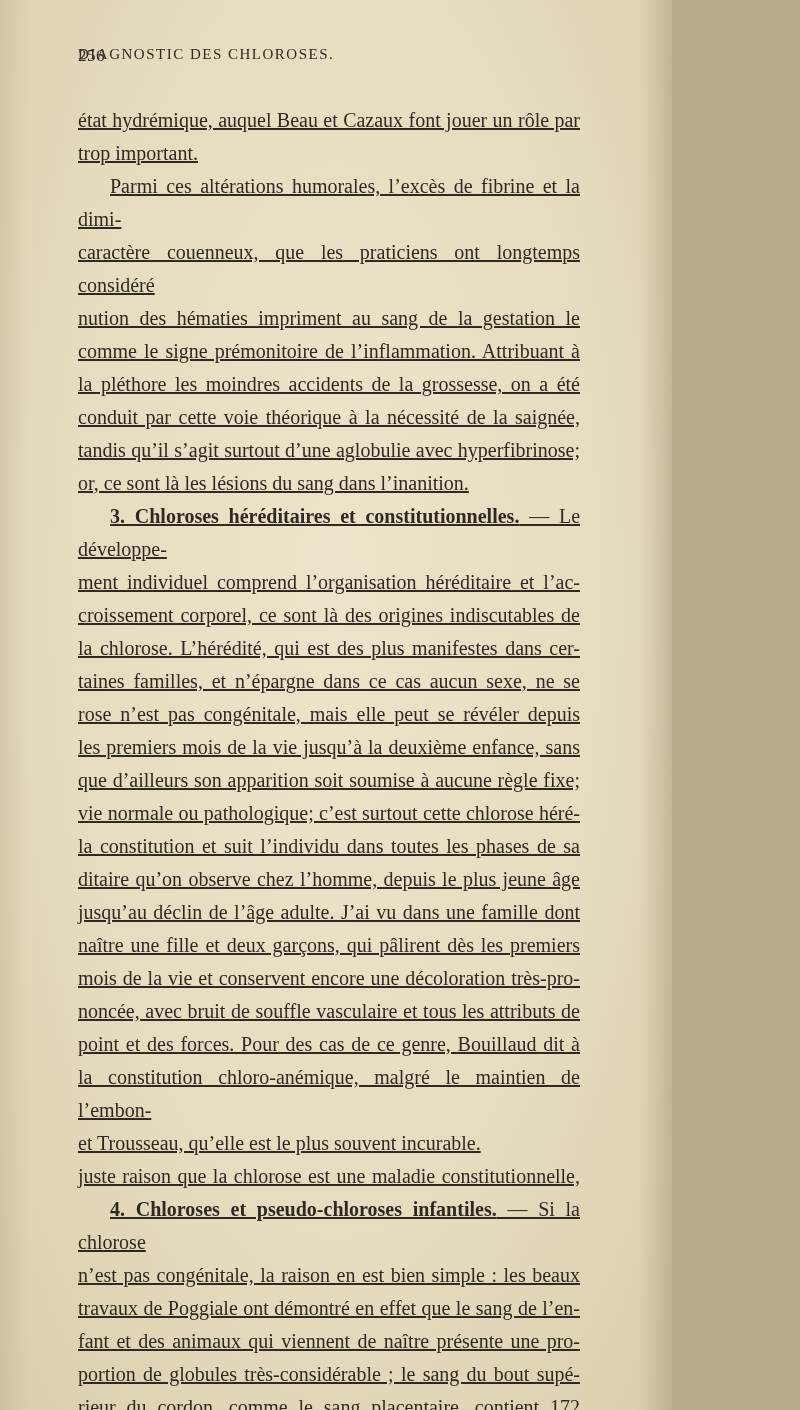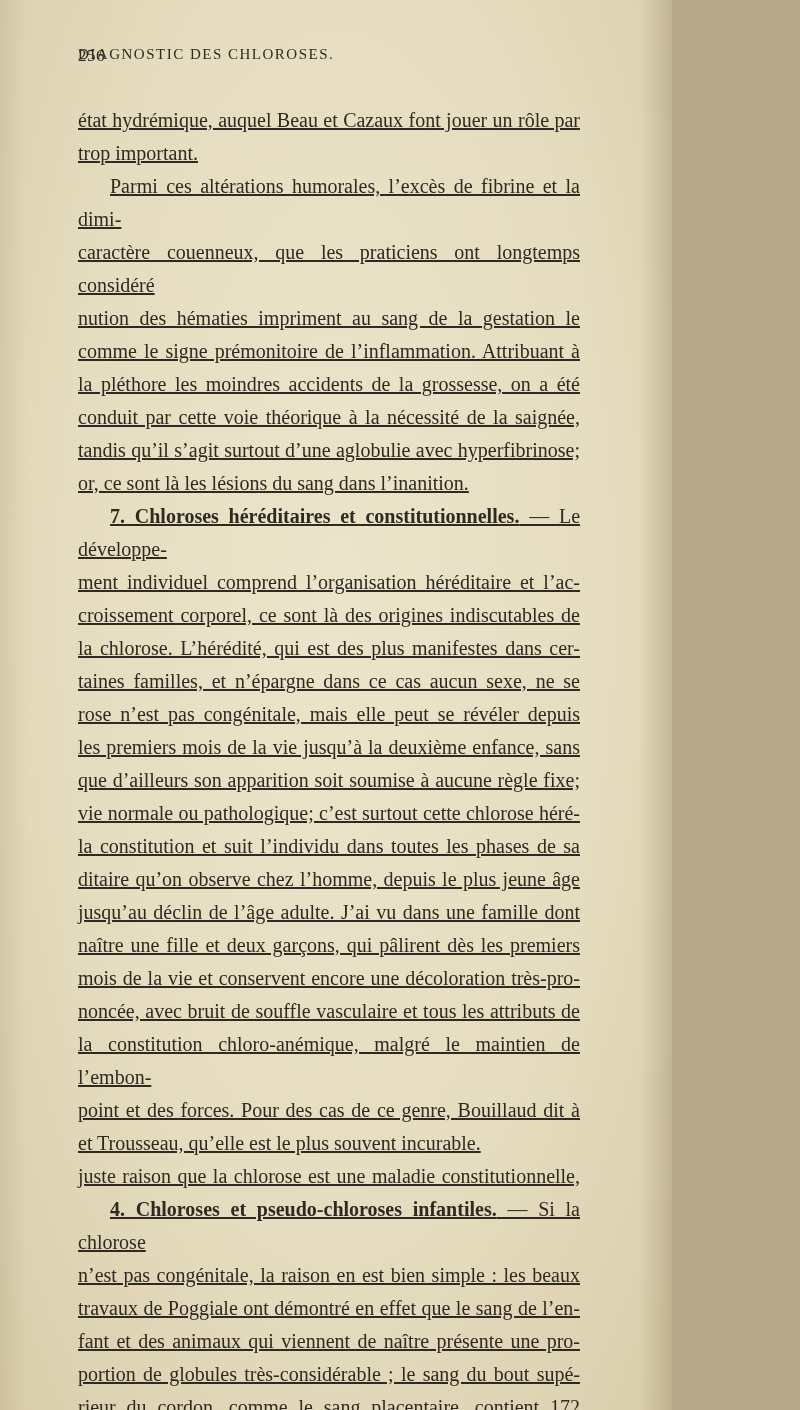--- a/index.html
+++ b/index.html
@@ -68,37 +68,37 @@
     <div class="ln"><span>état hydrémique, auquel Beau et Cazaux font jouer un rôle par</span></div>
     <div class="ln end"><span>trop important.</span></div>
     <div class="ln indent"><span>Parmi ces altérations humorales, l’excès de fibrine et la dimi-</span></div>
     <div class="ln"><span>caractère couenneux, que les praticiens ont longtemps considéré</span></div>
     <div class="ln"><span>nution des hématies impriment au sang de la gestation le</span></div>
     <div class="ln"><span>comme le signe prémonitoire de l’inflammation. Attribuant à</span></div>
     <div class="ln"><span>la pléthore les moindres accidents de la grossesse, on a été</span></div>
     <div class="ln"><span>conduit par cette voie théorique à la nécessité de la saignée,</span></div>
     <div class="ln"><span>tandis qu’il s’agit surtout d’une aglobulie avec hyperfibrinose;</span></div>
     <div class="ln end"><span>or, ce sont là les lésions du sang dans l’inanition.</span></div>
-    <div class="ln indent"><span class="bd">7. Chloroses héréditaires et constitutionnelles.</span><span> — Le développe-</span></div>
+    <div class="ln indent"><span class="bd">3. Chloroses héréditaires et constitutionnelles.</span><span> — Le développe-</span></div>
     <div class="ln"><span>ment individuel comprend l’organisation héréditaire et l’ac-</span></div>
     <div class="ln"><span>croissement corporel, ce sont là des origines indiscutables de</span></div>
     <div class="ln"><span>la chlorose. L’hérédité, qui est des plus manifestes dans cer-</span></div>
     <div class="ln"><span>taines familles, et n’épargne dans ce cas aucun sexe, ne se</span></div>
     <div class="ln"><span>rose n’est pas congénitale, mais elle peut se révéler depuis</span></div>
     <div class="ln"><span>les premiers mois de la vie jusqu’à la deuxième enfance, sans</span></div>
     <div class="ln"><span>que d’ailleurs son apparition soit soumise à aucune règle fixe;</span></div>
     <div class="ln"><span>vie normale ou pathologique; c’est surtout cette chlorose héré-</span></div>
     <div class="ln"><span>la constitution et suit l’individu dans toutes les phases de sa</span></div>
     <div class="ln"><span>ditaire qu’on observe chez l’homme, depuis le plus jeune âge</span></div>
     <div class="ln"><span>jusqu’au déclin de l’âge adulte. J’ai vu dans une famille dont</span></div>
     <div class="ln"><span>naître une fille et deux garçons, qui pâlirent dès les premiers</span></div>
     <div class="ln"><span>mois de la vie et conservent encore une décoloration très-pro-</span></div>
     <div class="ln"><span>noncée, avec bruit de souffle vasculaire et tous les attributs de</span></div>
+    <div class="ln"><span>point et des forces. Pour des cas de ce genre, Bouillaud dit à</span></div>
     <div class="ln"><span>la constitution chloro-anémique, malgré le maintien de l’embon-</span></div>
-    <div class="ln"><span>point et des forces. Pour des cas de ce genre, Bouillaud dit à</span></div>
     <div class="ln end"><span>et Trousseau, qu’elle est le plus souvent incurable.</span></div>
     <div class="ln"><span>juste raison que la chlorose est une maladie constitutionnelle,</span></div>
     <div class="ln indent"><span class="bd">4. Chloroses et pseudo-chloroses infantiles.</span><span> — Si la chlorose</span></div>
     <div class="ln"><span>n’est pas congénitale, la raison en est bien simple : les beaux</span></div>
     <div class="ln"><span>travaux de Poggiale ont démontré en effet que le sang de l’en-</span></div>
     <div class="ln"><span>fant et des animaux qui viennent de naître présente une pro-</span></div>
     <div class="ln"><span>portion de globules très-considérable ; le sang du bout supé-</span></div>
     <div class="ln"><span>rieur du cordon, comme le sang placentaire, contient 172</span></div>
   </div>
 

